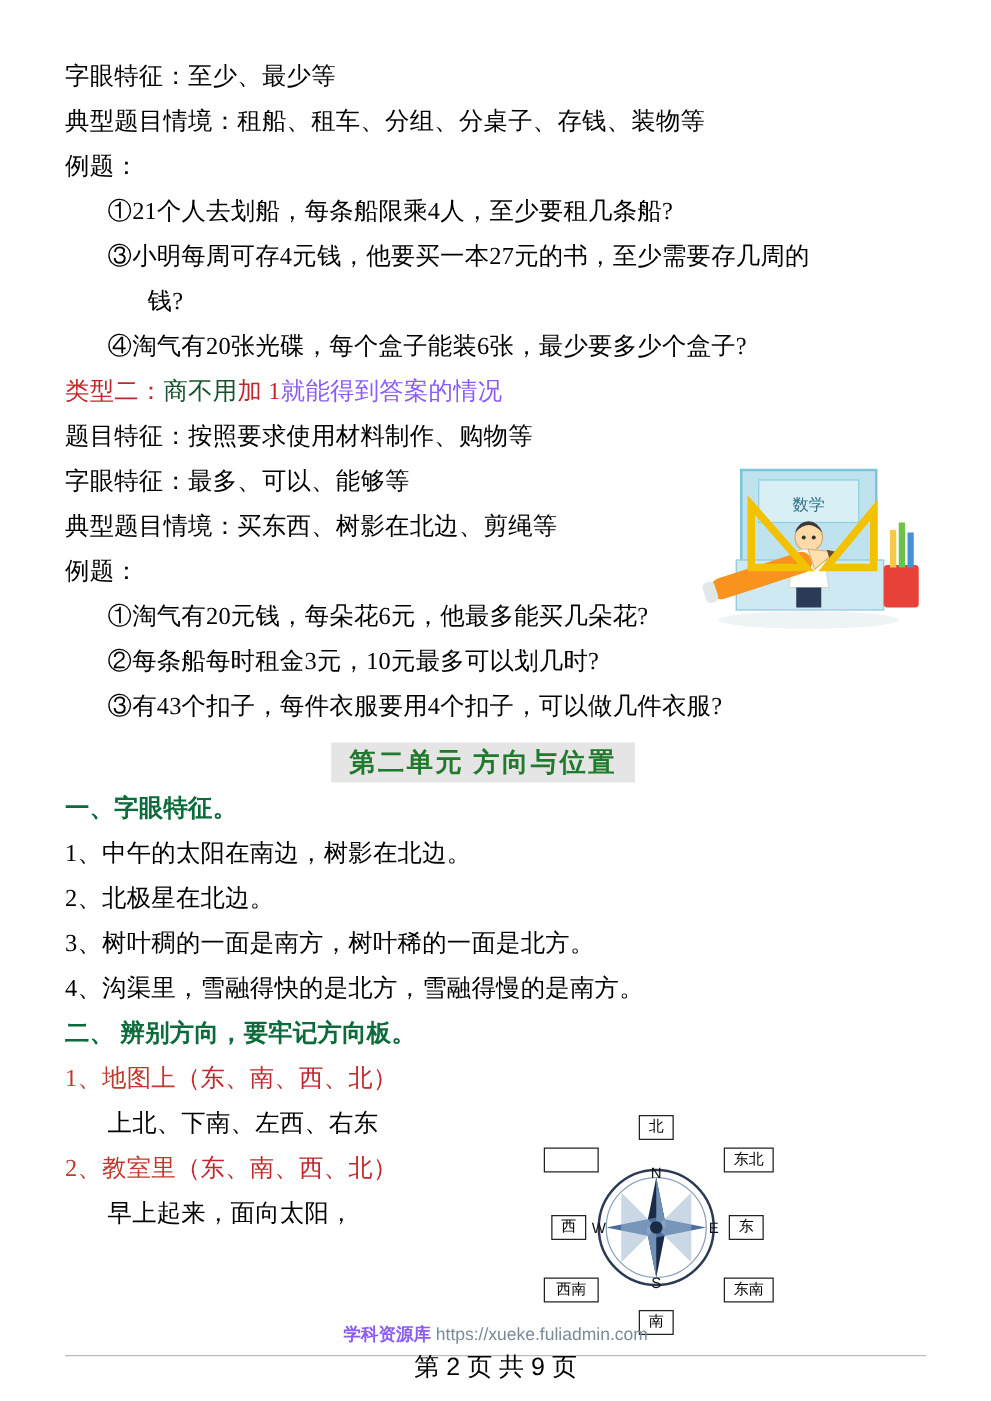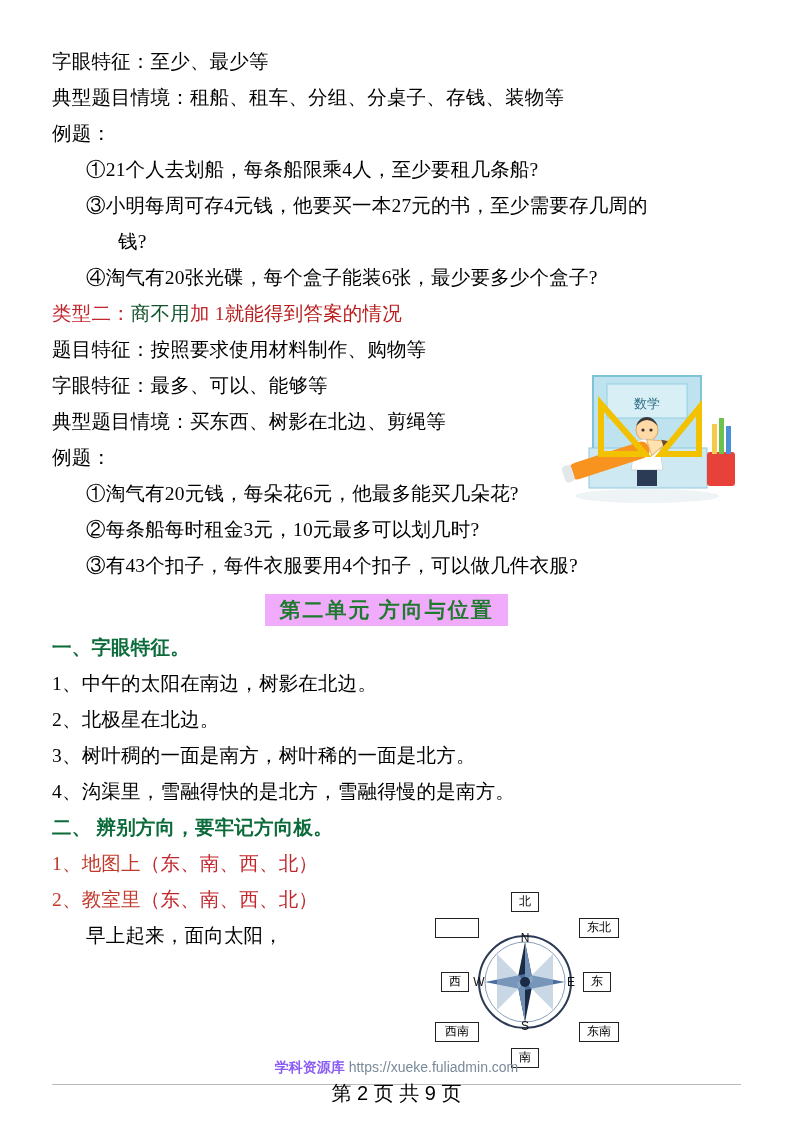--- a/index.html
+++ b/index.html
@@ -24,31 +24,31 @@
     line-height: 36px;
     white-space: pre;
     letter-spacing: 0.2px;
   }
   .indent1 { padding-left: 34px; }
   .indent2 { padding-left: 66px; }
   .blue { color: #14532d; }
   .red  { color: #c1272d; }
   .orange { color: #c0392b; }
   .teal { color: #0b6b3a; }
-  .purple { color: #b91c1c; }
+  .purple { color: #8b5cf6; }
 
   
   .unit-title {
     text-align: center;
     margin-top: 10px;
     margin-bottom: 4px;
   }
   .unit-title span {
     display: inline-block;
-    background: #f0abfc;
+    background: #e5e5e5;
     color: #1f7a2e;
     font-weight: bold;
     font-size: 21px;
     padding: 2px 14px;
     letter-spacing: 2px;
   }
 
   
   .illus {
     position: absolute;
@@ -133,20 +133,21 @@
   </div>
 
   <div class="line teal" style="font-weight:bold">一、字眼特征。</div>
   <div class="line">1、中午的太阳在南边，树影在北边。</div>
   <div class="line">2、北极星在北边。</div>
   <div class="line">3、树叶稠的一面是南方，树叶稀的一面是北方。</div>
   <div class="line">4、沟渠里，雪融得快的是北方，雪融得慢的是南方。</div>
   <div class="line teal" style="font-weight:bold">二、 辨别方向，要牢记方向板。</div>
 
   <div class="line"><span class="orange">1、</span><span class="orange">地图上</span><span class="red">（东、南、西、北）</span></div>
+  <div class="line indent1">上北、下南、左西、右东</div>
   <div class="line"><span class="orange">2、</span><span class="orange">教室里</span><span class="red">（东、南、西、北）</span></div>
   <div class="line indent1">早上起来，面向太阳，</div>
 
   <div class="illus">
     <svg width="196" height="142" viewBox="0 0 196 142">
       <rect x="44" y="8" width="108" height="74" fill="#bfe3ee" stroke="#7fc3d8" stroke-width="2"></rect>
       <rect x="58" y="16" width="80" height="34" fill="#d8eff6" stroke="#8fd0e0"></rect>
       <text x="98" y="40" font-family="Liberation Sans, sans-serif" font-size="13" fill="#2f6f85" text-anchor="middle">数学</text>
       <rect x="40" y="80" width="118" height="40" fill="#cfe9f2" stroke="#8fc9da"></rect>
 

